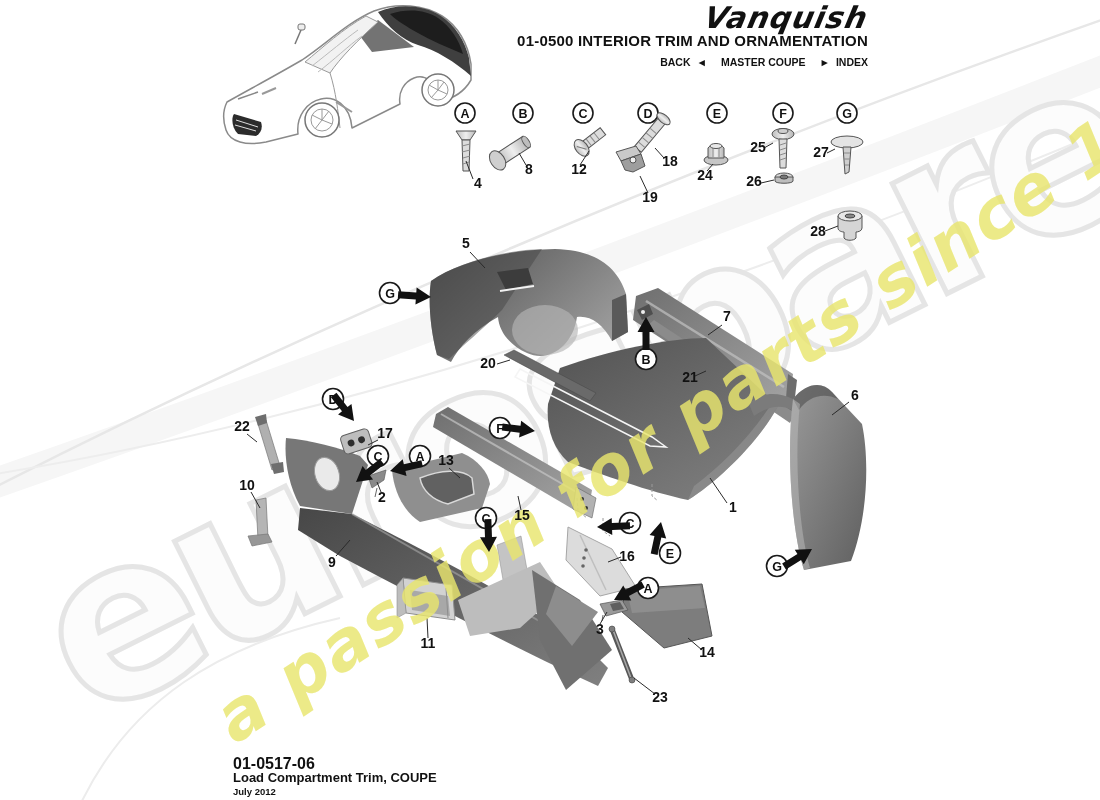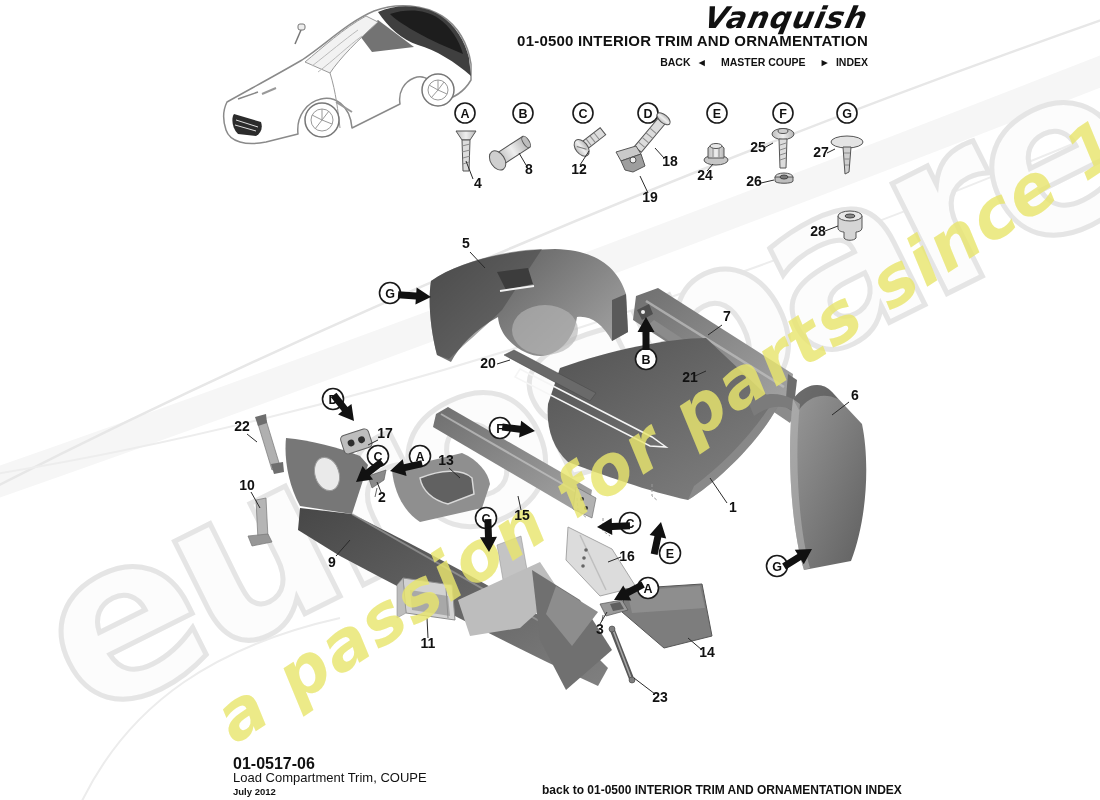--- a/index.html
+++ b/index.html
@@ -8,21 +8,21 @@
   .page svg{position:absolute;left:0;top:0;}
   .hdr-logo{position:absolute;right:232px;top:0px;font-family:"DejaVu Sans",sans-serif;
             font-weight:bold;font-style:italic;font-size:30px;letter-spacing:1px;
             transform:skewX(-12deg);white-space:nowrap;}
   .hdr-title{position:absolute;right:232px;top:32px;font-size:15px;font-weight:bold;
              letter-spacing:.2px;white-space:nowrap;}
   .hdr-nav{position:absolute;right:232px;top:56px;font-size:10.5px;font-weight:bold;
            white-space:nowrap;}
   .hdr-nav span{margin-left:6px;cursor:pointer;}
   .ftr-num{position:absolute;left:233px;top:755px;font-size:16px;font-weight:bold;}
-  .ftr-title{position:absolute;left:233px;top:770px;font-size:13px;font-weight:normal;}
+  .ftr-title{position:absolute;left:233px;top:770px;font-size:13px;font-weight:bold;}
   .ftr-date{position:absolute;left:233px;top:786px;font-size:9.5px;font-weight:bold;}
   .ftr-back{position:absolute;left:542px;top:783px;font-size:12px;font-weight:bold;
             cursor:pointer;white-space:nowrap;}
   
   .plabel{font-family:"Liberation Sans",sans-serif;font-size:14px;font-weight:bold;
           fill:#111;text-anchor:middle;}
   .cletter{font-family:"Liberation Sans",sans-serif;font-size:12.5px;font-weight:bold;
            fill:#111;text-anchor:middle;}
   .wm-brand{font-family:"DejaVu Sans",sans-serif;font-size:225px;font-weight:bold;
             fill:#fcfcfc;stroke:#e5e5e5;stroke-width:5px;letter-spacing:-12px;}
@@ -461,15 +461,14 @@
 
   <div class="hdr-logo">Vanquish</div>
   <div class="hdr-title">01-0500 INTERIOR TRIM AND ORNAMENTATION</div>
   <div class="hdr-nav">
     <span>BACK</span><span>◄</span><span style="margin-left:14px">MASTER COUPE</span><span style="margin-left:14px">►</span><span>INDEX</span>
   </div>
 
   <div class="ftr-num">01-0517-06</div>
   <div class="ftr-title">Load Compartment Trim, COUPE</div>
   <div class="ftr-date">July 2012</div>
-  <div class="ftr-back">back to 01-0500 INTERIOR TRIM AND ORNAMENTATION INDEX</div>
 
 </div>
 
 </body></html>

